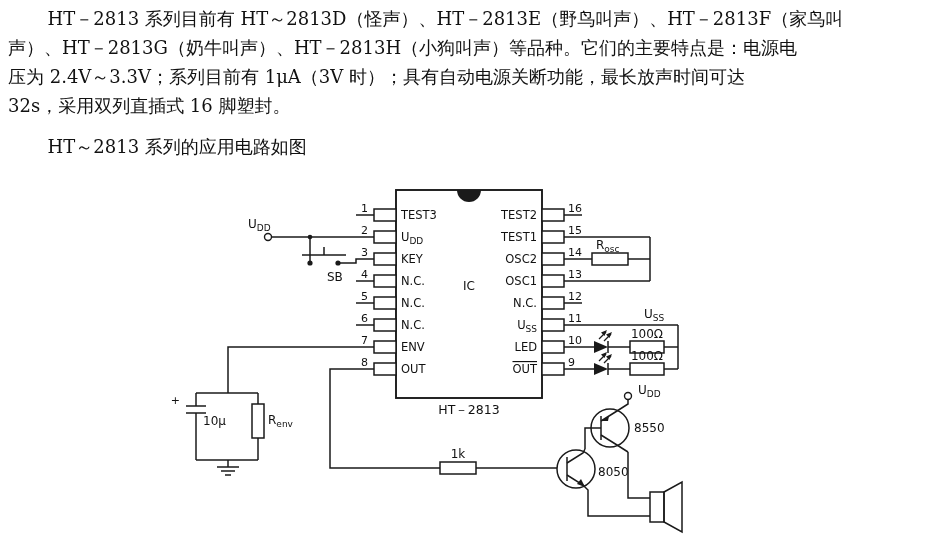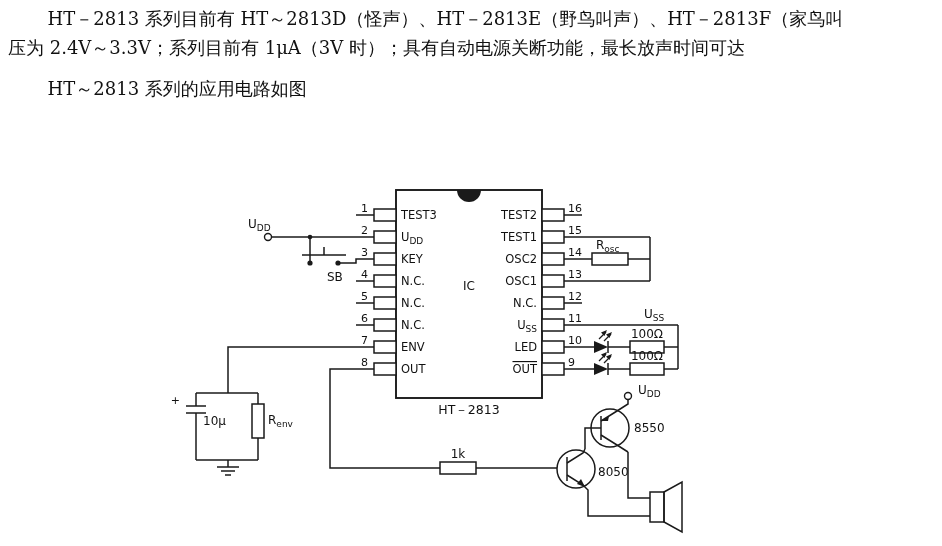--- a/index.html
+++ b/index.html
@@ -25,21 +25,23 @@
   .ov{text-decoration:overline;}
   .partno{font-size:12.5px;}
 </style>
 </head>
 <body>
 
 <div class="page">
 
   <div class="textblock">
     <div class="tline indent">HT－2813 系列目前有 HT～2813D（怪声）、HT－2813E（野鸟叫声）、HT－2813F（家鸟叫</div>
+    <div class="tline">声）、HT－2813G（奶牛叫声）、HT－2813H（小狗叫声）等品种。它们的主要特点是：电源电</div>
     <div class="tline">压为 2.4V～3.3V；系列目前有 1μA（3V 时）；具有自动电源关断功能，最长放声时间可达</div>
+    <div class="tline">32s，采用双列直插式 16 脚塑封。</div>
     <div class="tline indent caption">HT～2813 系列的应用电路如图</div>
   </div>
 
   <svg width="942" height="546" viewBox="0 0 942 546">
 
     <g>
       <rect class="icbody" x="396" y="190" width="146" height="208"></rect>
       <path class="fillshape" d="M457,190 A12,12 0 0 0 481,190 Z"></path>
       <text class="clabel" x="463" y="290">IC</text>
       <text class="partno" x="469" y="414" text-anchor="middle">HT－2813</text>

